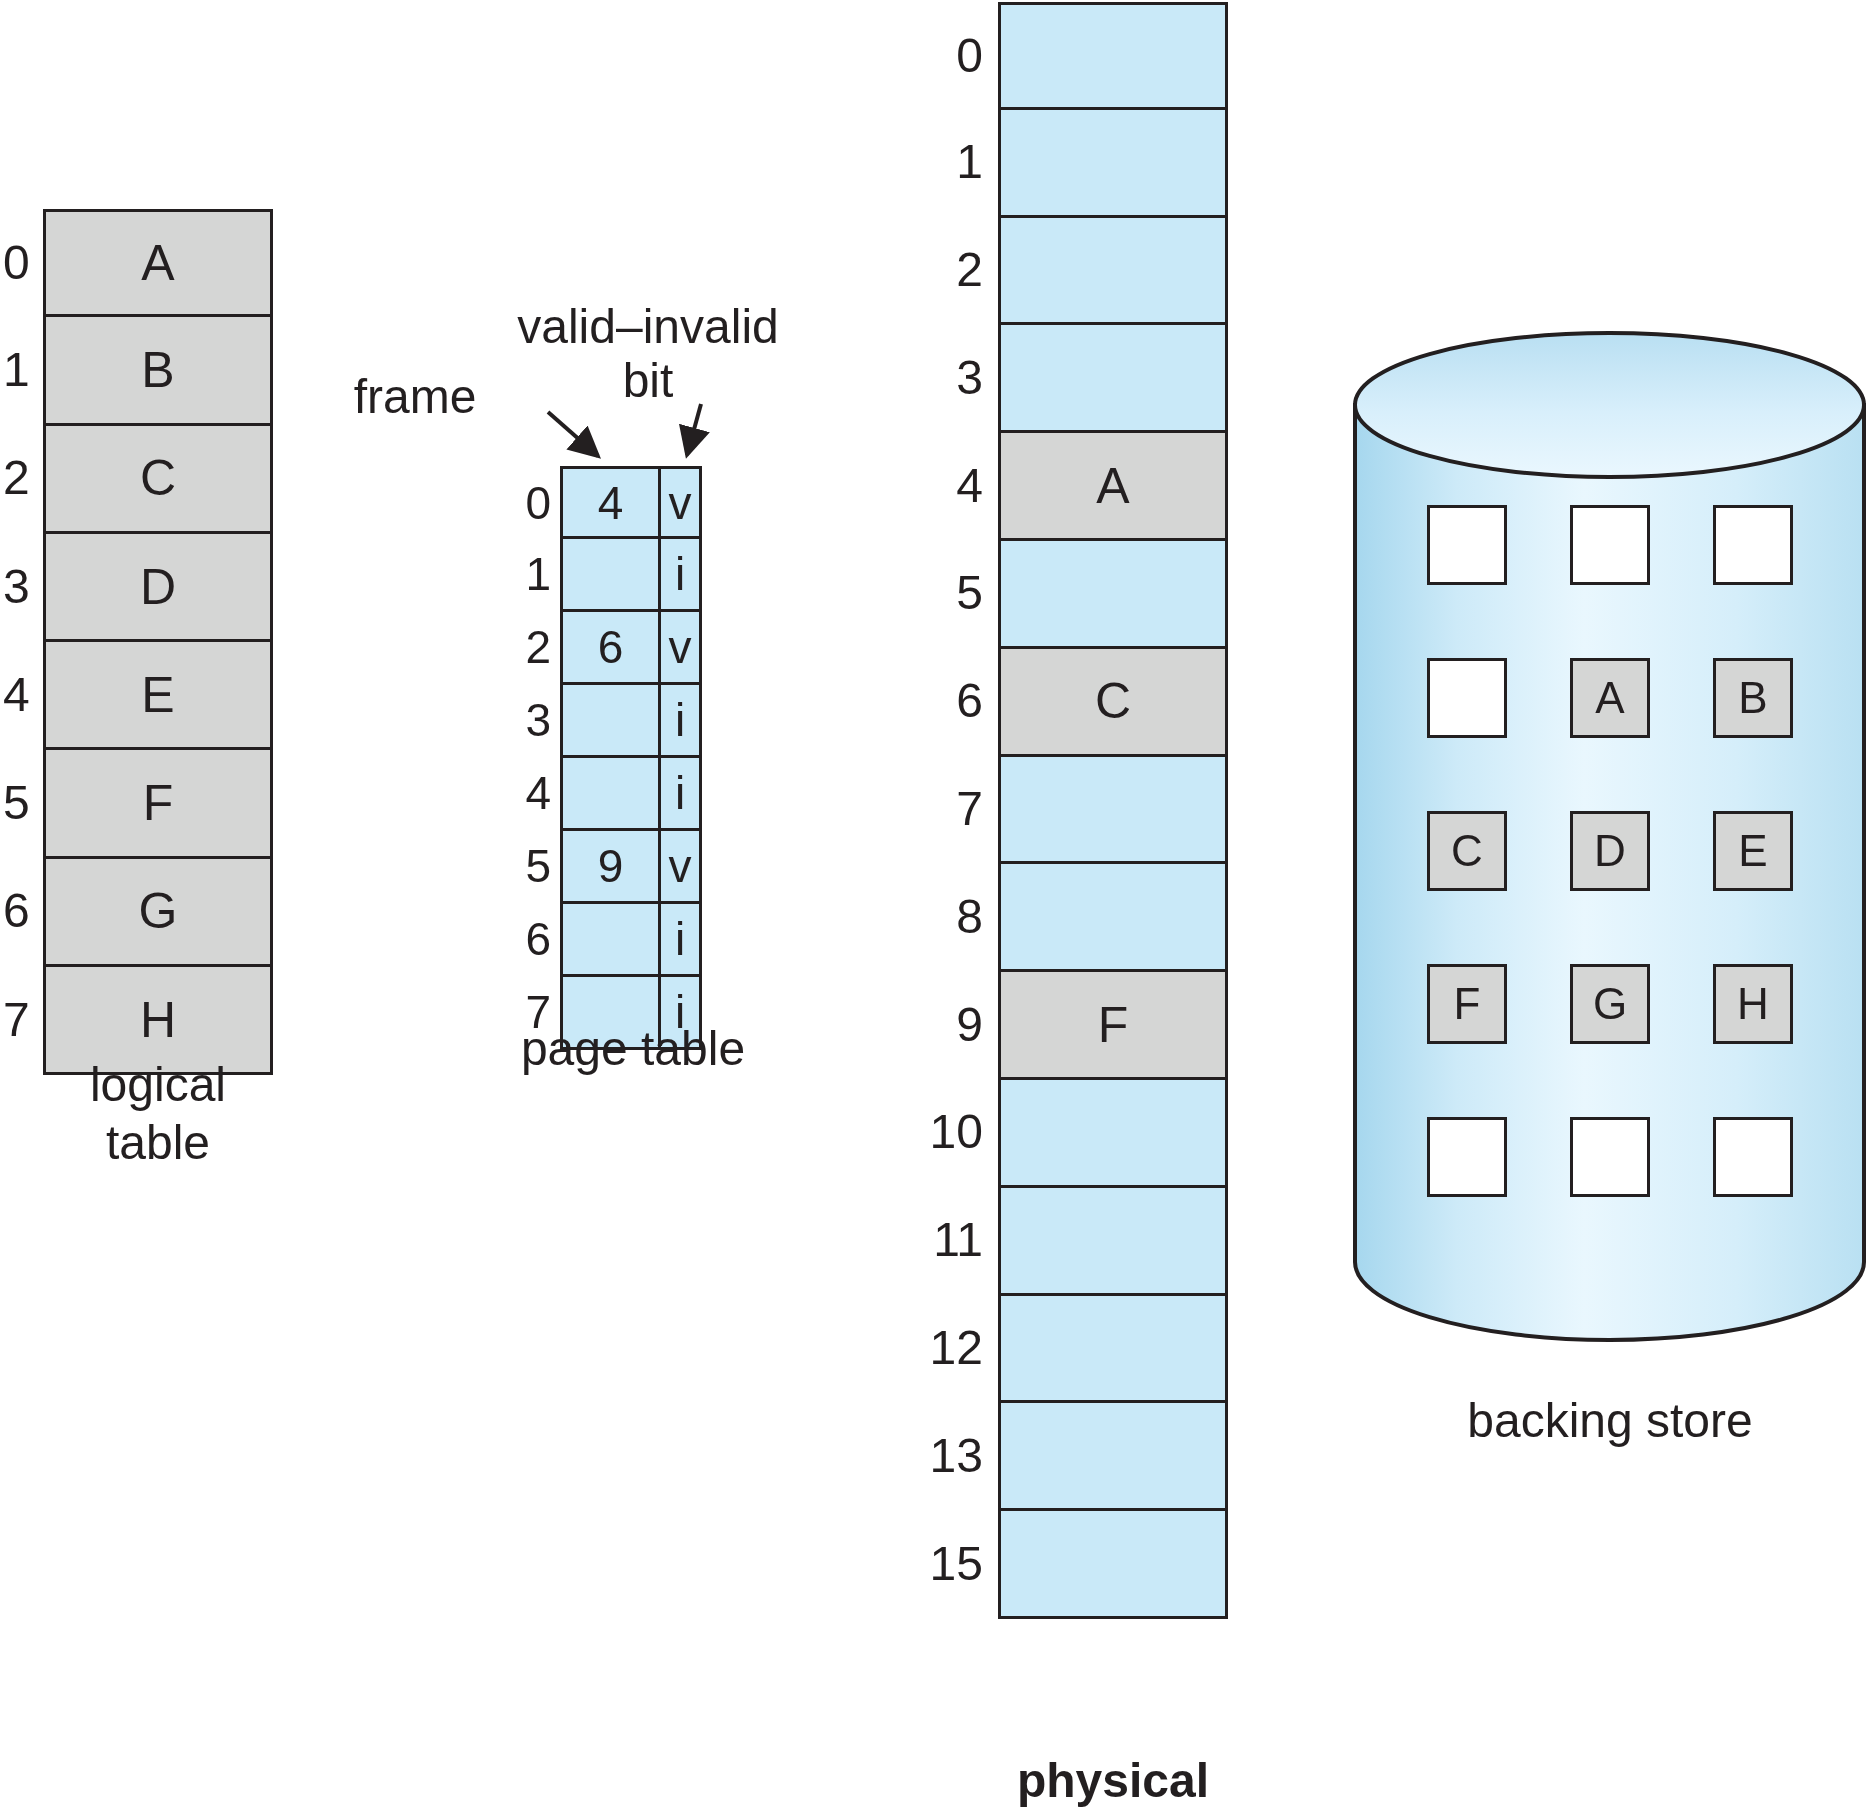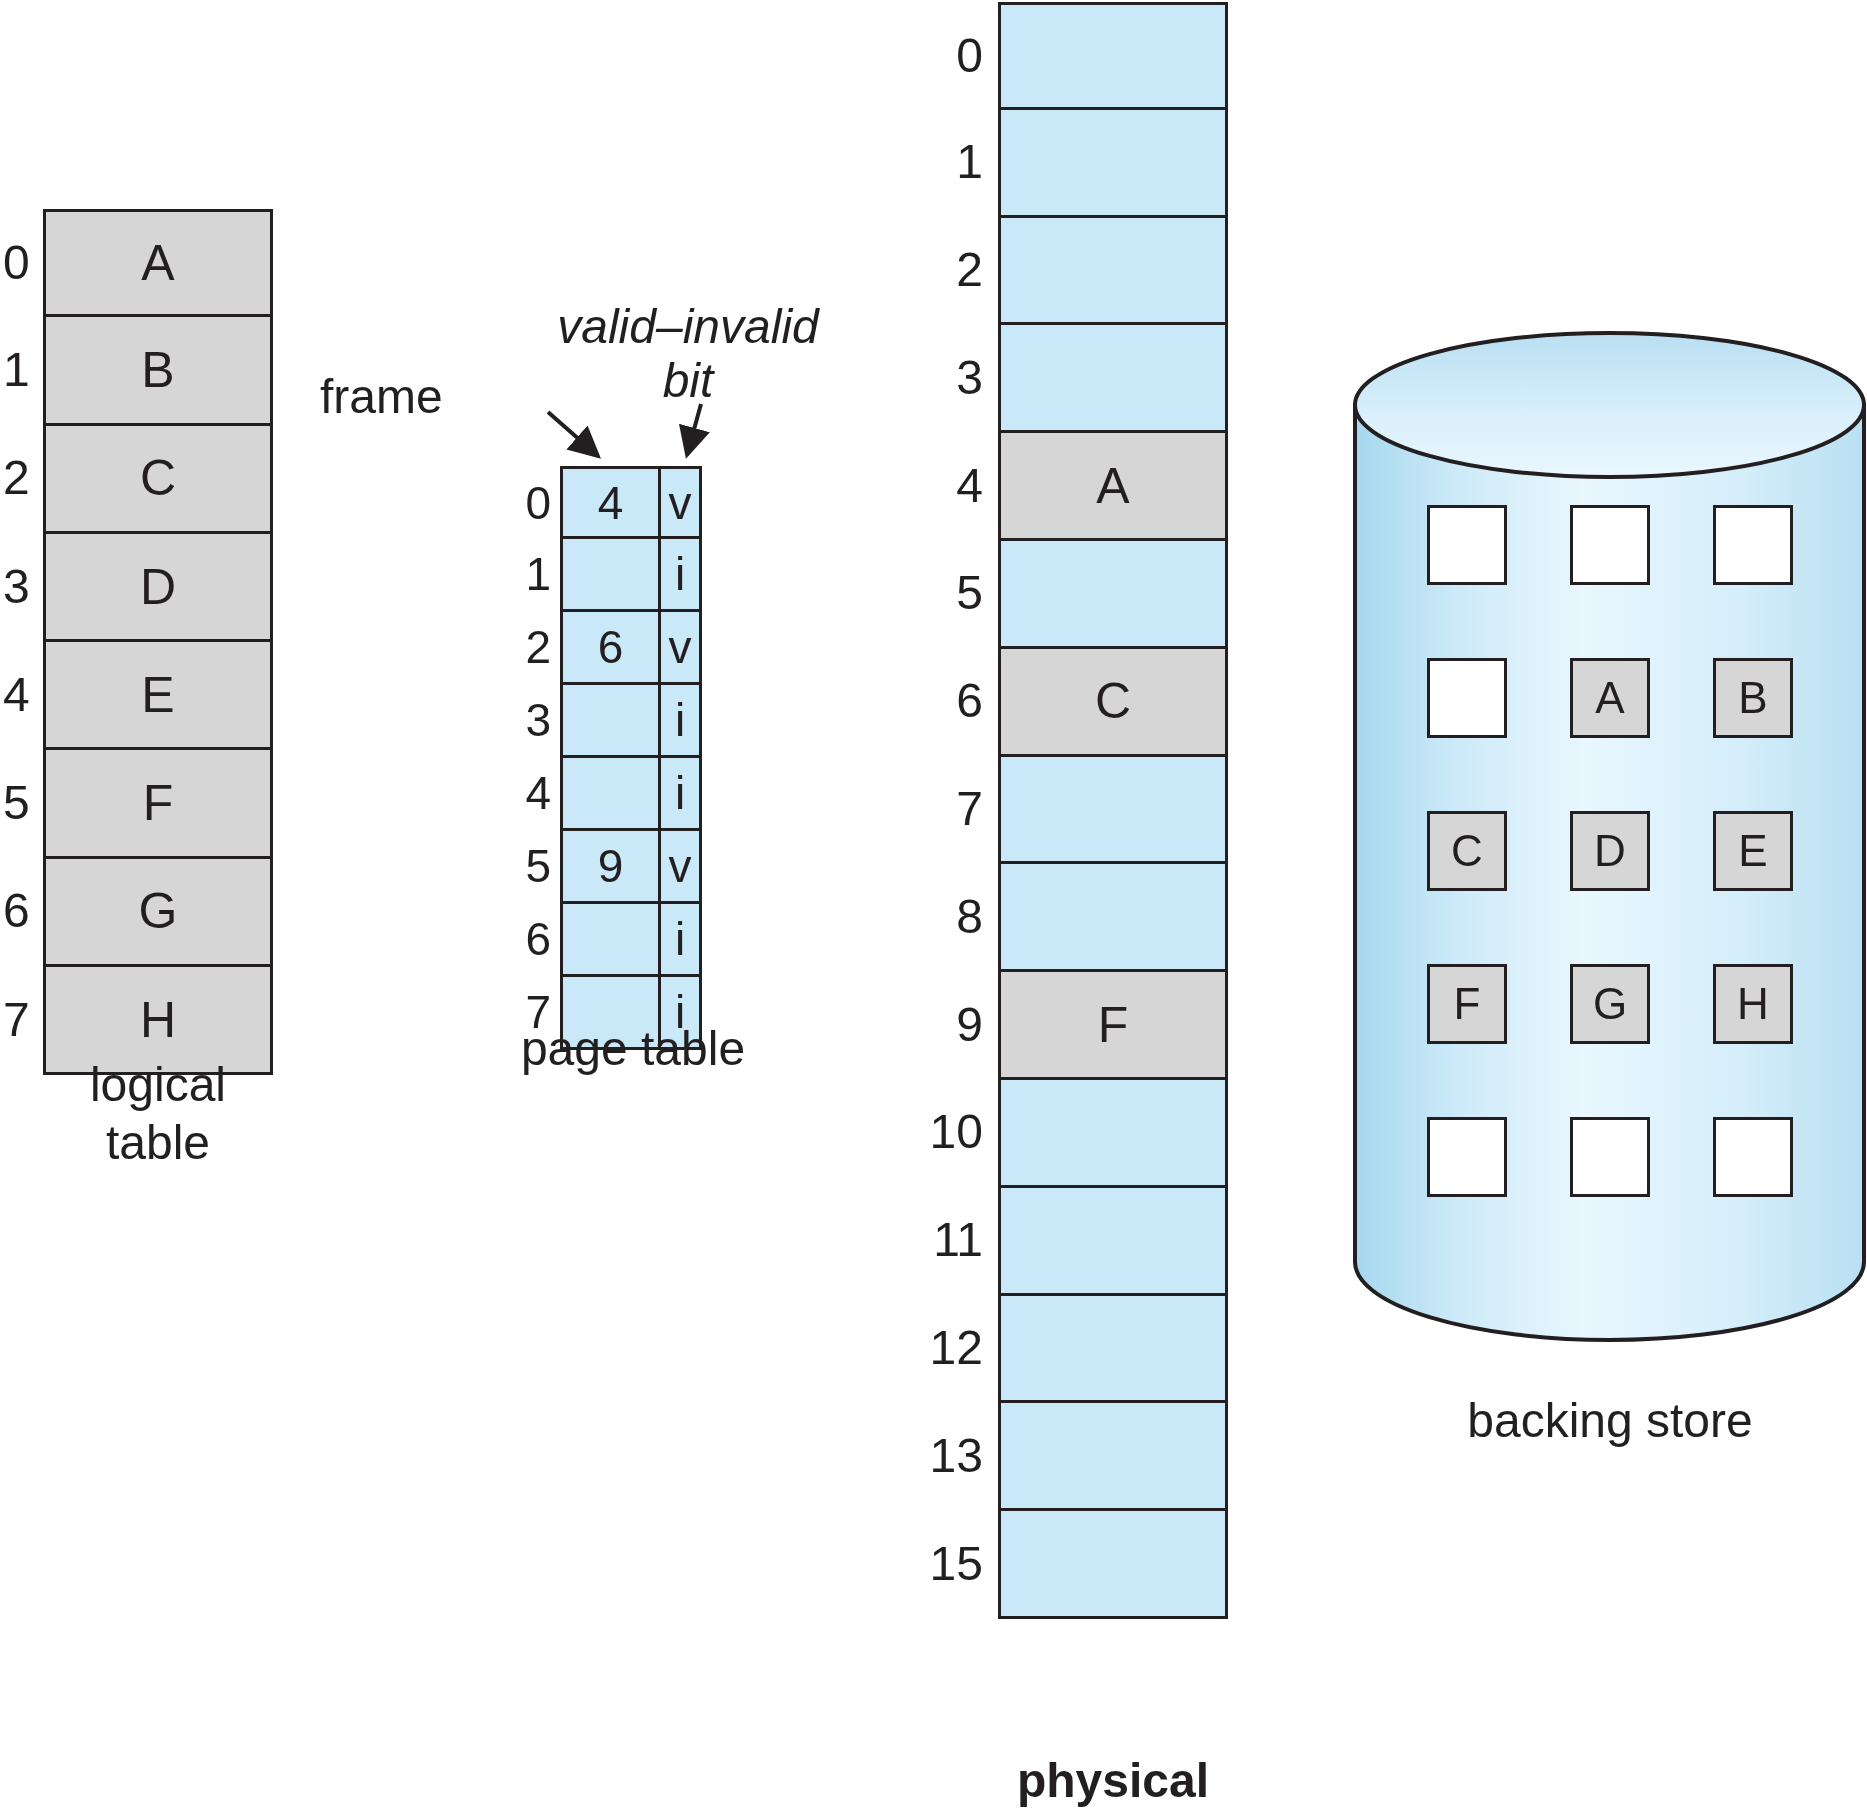--- a/index.html
+++ b/index.html
@@ -39,22 +39,22 @@
   .pm .mrow { height:107.8px; background:#c9e9f8; font-size:50px; }
   .pm .mrow.gray { background:#d5d6d5; }
   .pm .idx { left:-80px; width:62px; text-align:right; }
 
   
   .lbl { position:absolute; font-size:48px; line-height:58px; text-align:center; }
   .lbl-lm { left:43px;  top:1056px; width:230px; }
   .lbl-pt { left:508px; top:1020px; width:250px; }
   .lbl-pm { left:928px; top:1752px; width:370px;font-weight:bold; }
   .lbl-bs { left:1460px; top:1392px; width:300px; }
-  .lbl-frame { left:320px; top:368px; width:190px; text-align:left; }
-  .lbl-vi    { left:557px; top:300px; width:262px; text-align:center; line-height:54px;font-style:italic; }
+  .lbl-frame { left:320px; top:368px; width:190px; text-align:center; }
+  .lbl-vi    { left:517px; top:300px; width:262px; text-align:center; line-height:54px; }
 
   
   .bs-grid {
     position:absolute; left:1427px; top:505px;
     display:grid; grid-template-columns:repeat(3,80px); column-gap:63px;
     grid-auto-rows:80px; row-gap:73px;
   }
   .bs-cell {
     box-sizing:border-box; border:3px solid #231f20; background:#ffffff;
     display:flex; align-items:center; justify-content:center; font-size:44px;

